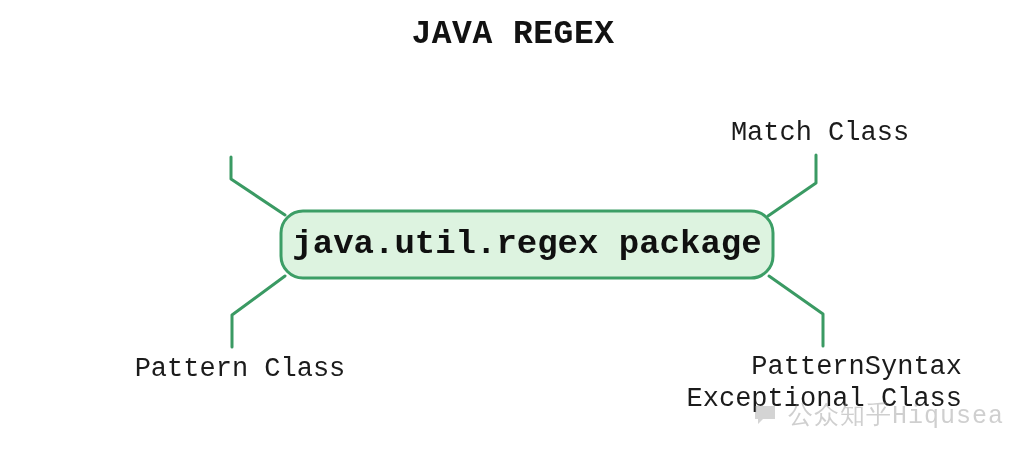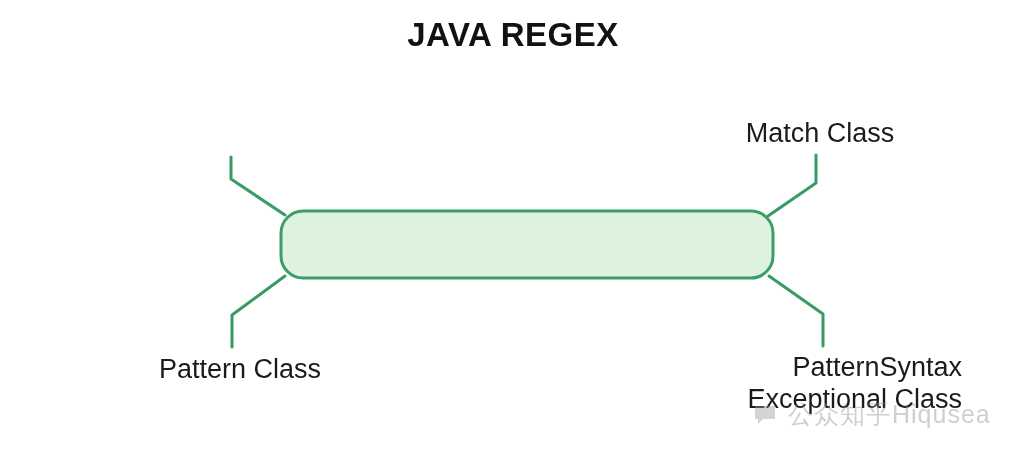--- a/index.html
+++ b/index.html
@@ -6,21 +6,21 @@
     margin: 0;
     padding: 0;
     background: #ffffff;
   }
   #canvas {
     position: relative;
     width: 1026px;
     height: 454px;
     background: #ffffff;
     overflow: hidden;
-    font-family: Liberation Sans, sans-serif;
+    font-family: Liberation Mono, monospace;
   }
 
   
   #diagram-title {
     position: absolute;
     left: 0;
     top: 16px;
     width: 1026px;
     text-align: center;
     font-size: 33px;
@@ -126,20 +126,21 @@
 
     <path d="M 816 155 L 816 183 L 768 216" fill="none" stroke="#3a9a63" stroke-width="3" stroke-linecap="round" stroke-linejoin="round"></path>
 
     <path d="M 285 276 L 232 315 L 232 347" fill="none" stroke="#3a9a63" stroke-width="3" stroke-linecap="round" stroke-linejoin="round"></path>
 
     <path d="M 769 276 L 823 314 L 823 346" fill="none" stroke="#3a9a63" stroke-width="3" stroke-linecap="round" stroke-linejoin="round"></path>
 
     <rect x="281" y="211" width="492" height="67" rx="22" ry="22" fill="#ddf3e0" stroke="#3c9e66" stroke-width="3"></rect>
   </svg>
 
+  <div id="center-box-text">java.util.regex package</div>
 
 
   <div class="node-label" id="label-match-class">Match Class</div>
 
   <div class="node-label" id="label-pattern-class">Pattern Class</div>
 
   <div class="node-label" id="label-patternsyntax">PatternSyntax
 Exceptional Class</div>
 
   <div id="watermark">

